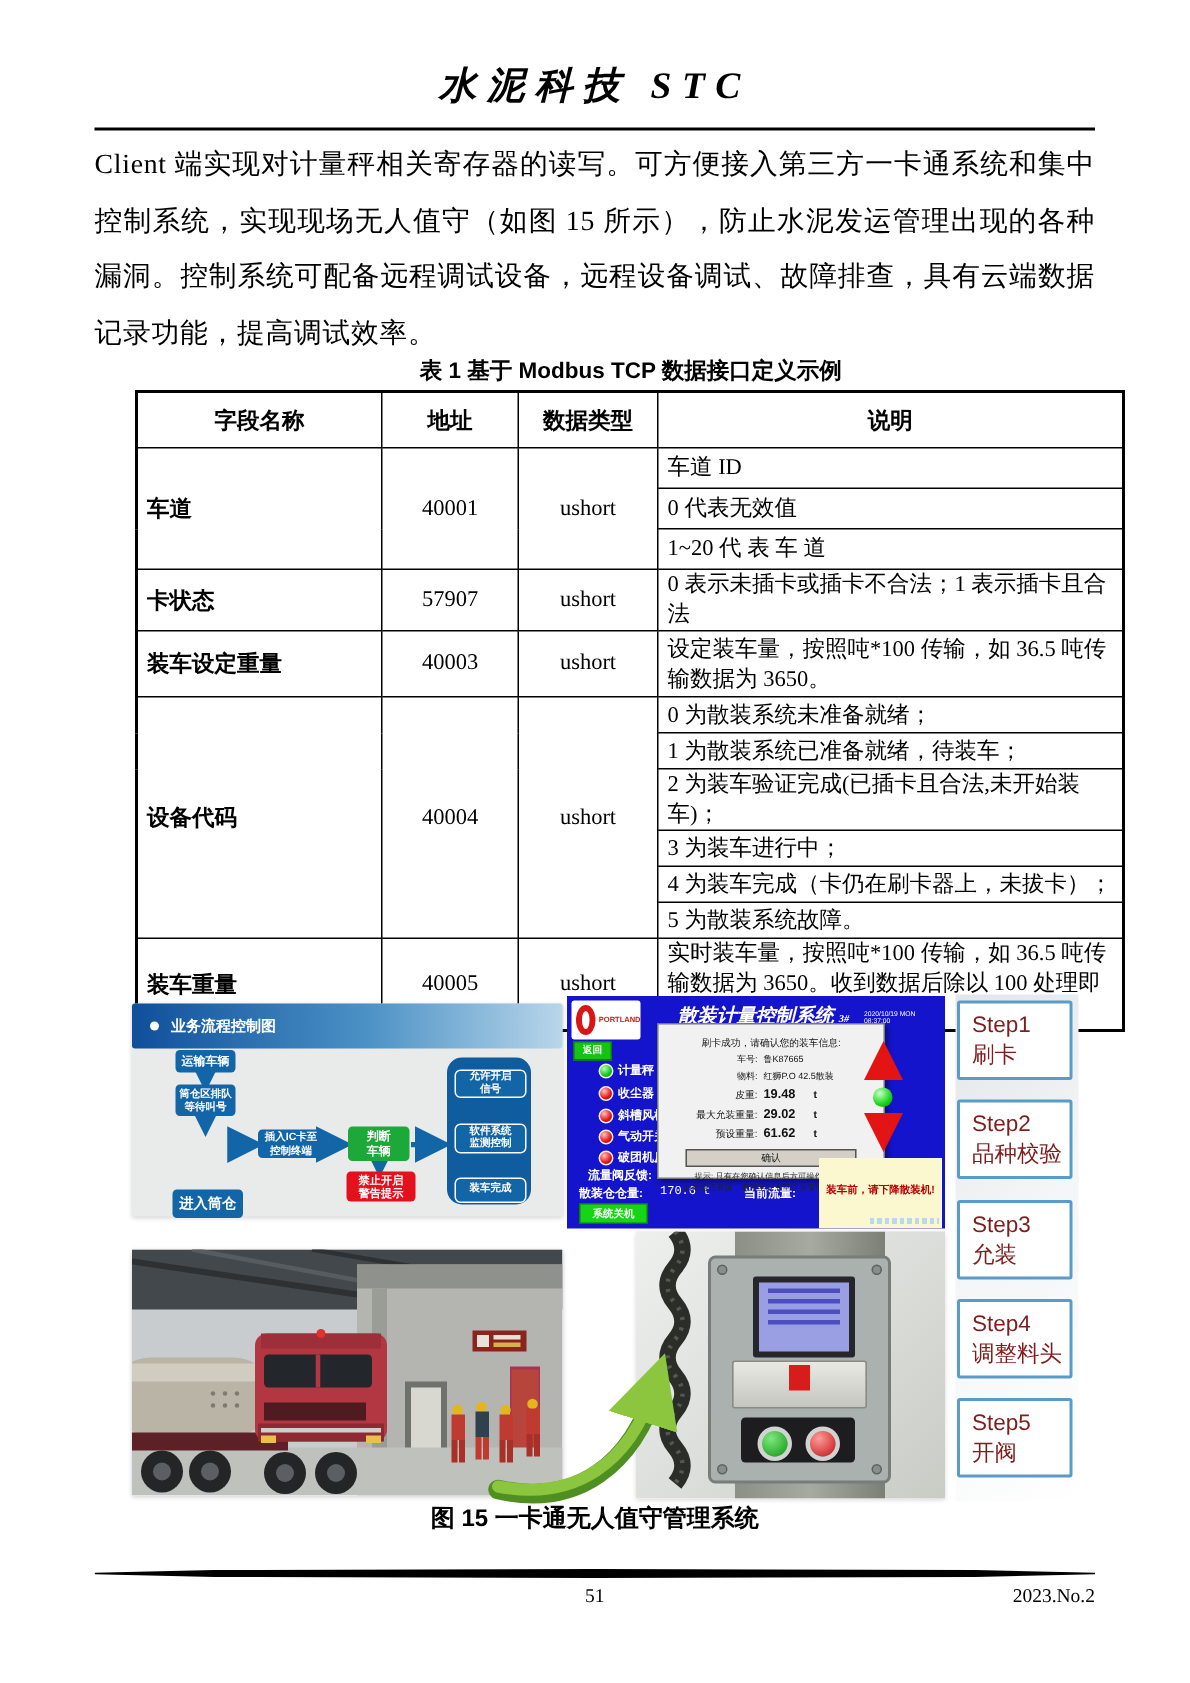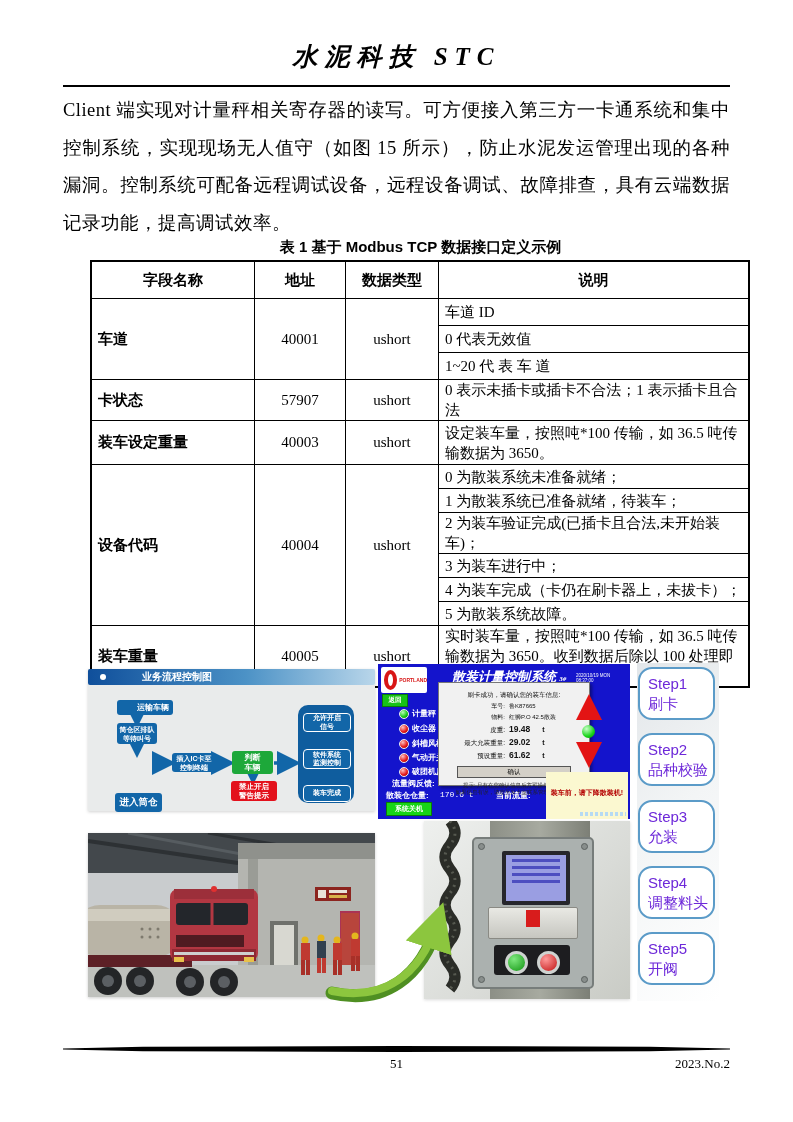--- a/index.html
+++ b/index.html
@@ -25,29 +25,29 @@
   table.data-table th{font-family:"Liberation Sans","DejaVu Sans",sans-serif;font-weight:bold;
     height:36px;text-align:center;font-size:15px;}
   td.cell-field{font-family:"Liberation Sans","DejaVu Sans",sans-serif;font-weight:bold;}
   td.cell-addr,td.cell-type{text-align:center;}
   td.cell-desc{text-align:left;line-height:20px;padding:2px 6px;}
   tr.h27 td{height:26px;} tr.h44 td{height:43px;} tr.h24 td{height:23px;}
 
   
   .figure{position:absolute;left:86px;top:663px;width:634px;height:338px;
     font-family:"Liberation Sans","DejaVu Sans",sans-serif;}
-  .panelhead{position:absolute;height:16px;background:linear-gradient(90deg,#0f4f9b 0%,#4c92c6 55%,#b9d6ea 100%);
-    border-radius:2px;display:flex;align-items:center;color:#fff;font-size:10px;font-weight:bold;gap:28px;}
+  .panelhead{position:absolute;height:30px;background:linear-gradient(90deg,#0f4f9b 0%,#4c92c6 55%,#b9d6ea 100%);
+    border-radius:2px;display:flex;align-items:center;color:#fff;font-size:10px;font-weight:bold;}
   .panelhead .bullet{width:6px;height:6px;border-radius:50%;background:#fff;margin:0 8px 0 12px;}
   .flow-panel{position:absolute;left:2px;top:6px;width:287px;height:142px;background:#e9ebeb;
     box-shadow:0 1px 3px rgba(0,0,0,.18);}
   .flow-panel .panelhead{left:0;top:0;width:287px;}
   .fnode{position:absolute;border-radius:3px;background:#1266a8;color:#fff;font-weight:bold;
     display:flex;align-items:center;justify-content:center;text-align:center;white-space:pre-line;}
-  .n-transport{left:29px;top:31px;width:40px;height:15px;font-size:8px;padding-left:16px;}
+  .n-transport{left:29px;top:31px;width:40px;height:15px;font-size:8px;}
   .n-queue{left:29px;top:54px;width:40px;height:21px;font-size:7px;line-height:9px;}
   .n-enter{left:27px;top:84px;width:47px;height:19px;font-size:9.5px;margin-top:40px;}
   .n-insert{left:84px;top:84px;width:44px;height:19px;font-size:7px;line-height:9px;}
   .n-judge{left:144px;top:82px;width:41px;height:23px;font-size:8px;line-height:10px;background:#1da83a;}
   .n-deny{left:143px;top:112px;width:46px;height:20px;font-size:7.5px;line-height:9px;background:#e3111c;}
   .fcontainer{position:absolute;left:210px;top:36px;width:56px;height:98px;background:#0f5d9e;border-radius:10px;}
   .fc-inner{position:absolute;left:5px;width:46px;background:#1266a8;border:1px solid #fff;border-radius:4px;
     color:#fff;font-size:7px;font-weight:bold;line-height:8.5px;display:flex;align-items:center;
     justify-content:center;text-align:center;white-space:pre-line;}
   .fc-allow{top:8px;height:17px;} .fc-monitor{top:44px;height:18px;} .fc-done{top:80px;height:15px;}
@@ -121,21 +121,21 @@
   .pbtn-green{left:11px;background:radial-gradient(circle at 35% 30%,#7ee87e,#119411);}
   .pbtn-red{left:43px;background:radial-gradient(circle at 35% 30%,#ff9a9a,#c01212);}
   .screw{position:absolute;width:5px;height:5px;border-radius:50%;background:#888e8c;border:1px solid #5c6260;}
 
   svg.green-arrow{position:absolute;left:238px;top:218px;overflow:visible;}
 
   
   .steps-col{position:absolute;left:551px;top:0;width:82px;height:338px;
     background:linear-gradient(135deg,#e2e6e9 0%,#f3f5f6 45%,#ffffff 100%);}
   .step-box{position:absolute;left:1px;width:77px;height:53px;background:#fff;border:2px solid #5b9bc8;
-    border-radius:14px;color:#6d28d9;font-size:15px;line-height:20px;padding:5px 0 0 8px;box-sizing:border-box;}
+    border-radius:2px;color:#7f1d1d;font-size:15px;line-height:20px;padding:5px 0 0 8px;box-sizing:border-box;}
   .step-line{white-space:pre-line;}
 
   .figure-caption{position:absolute;top:1002px;left:0;width:100%;text-align:center;
     font-family:"Liberation Sans","DejaVu Sans",sans-serif;font-weight:bold;font-size:16px;}
 
   
   .footer-line{position:absolute;left:63px;top:1046px;width:667px;height:6px;background:#000;
     clip-path:polygon(0 42%,12% 12%,50% 0,88% 12%,100% 42%,100% 58%,88% 88%,50% 100%,12% 88%,0 58%);}
   .footer-page{position:absolute;top:1056px;left:0;width:100%;text-align:center;font-size:13px;}
   .footer-issue{position:absolute;top:1056px;left:63px;width:667px;text-align:right;font-size:13px;}
@@ -471,17 +471,18 @@
         <div class="step-line">Step4</div>
         <div class="step-line">调整料头</div>
       </div>
       <div class="step-box" style="top:269px">
         <div class="step-line">Step5</div>
         <div class="step-line">开阀</div>
       </div>
     </div>
   </div>
 
+  <div class="figure-caption">图 15    一卡通无人值守管理系统</div>
 
   <div class="footer-line"></div>
   <div class="footer-page">51</div>
   <div class="footer-issue">2023.No.2</div>
 </div>
 
 </body></html>

